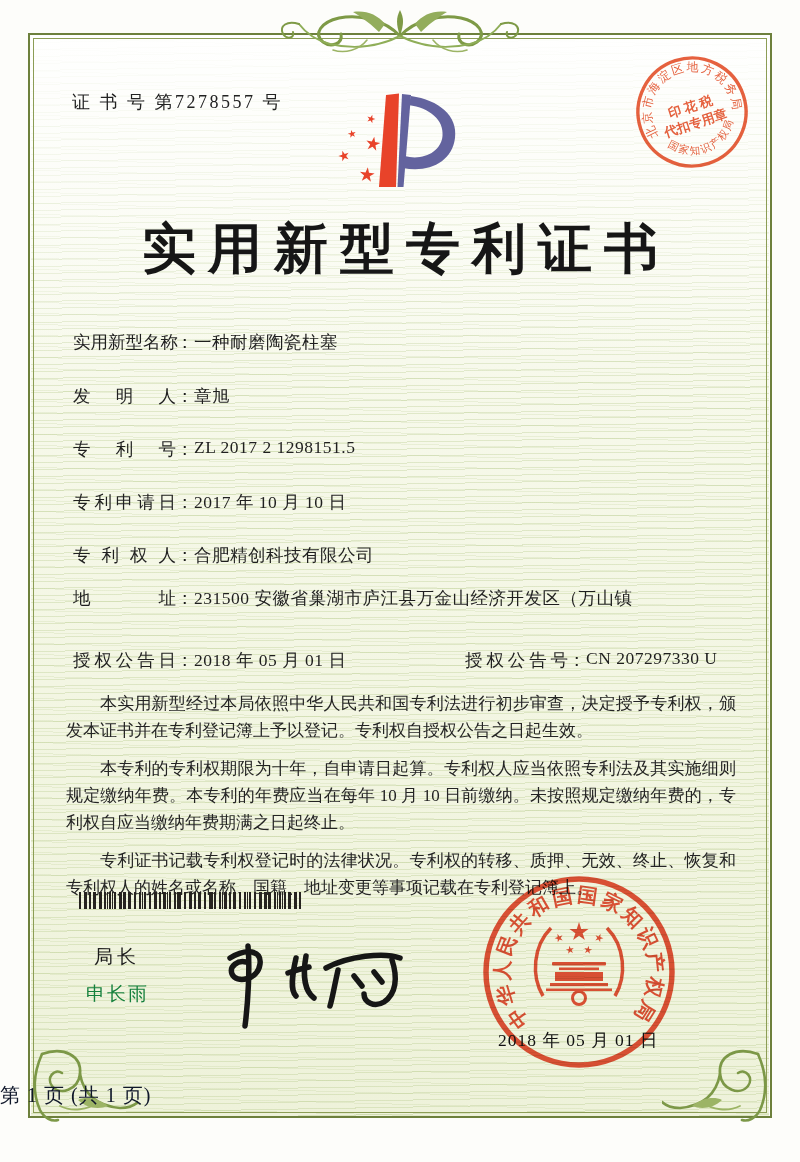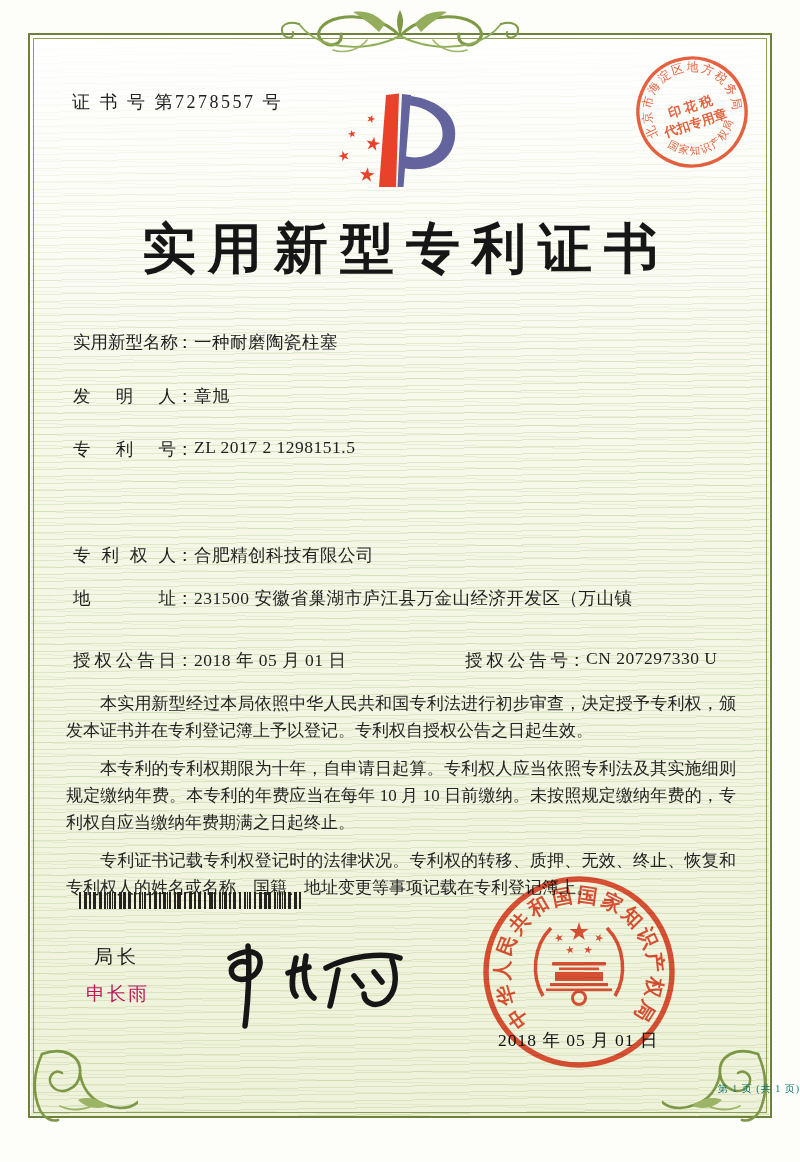--- a/index.html
+++ b/index.html
@@ -42,23 +42,23 @@
   .paras{left:55px;top:679px;width:692px;font-size:17px;line-height:27px;text-align:justify;color:#242424;}
   .paras p{margin:11px;text-indent:2em;}
   .barcode{
     left:79px;top:892px;width:224px;height:17px;
     background:
       repeating-linear-gradient(90deg,#26231f 0 2px,rgba(0,0,0,0) 2px 5px),
       repeating-linear-gradient(90deg,#26231f 0 1px,rgba(0,0,0,0) 1px 7px),
       repeating-linear-gradient(90deg,#26231f 0 1px,rgba(0,0,0,0) 1px 11px);
   }
   .director-title{left:86px;top:944px;font-size:19px;letter-spacing:4px;color:#1b1b1b;margin-left:8px;}
-  .director-name{left:86px;top:981px;font-size:19px;letter-spacing:2px;color:#be185d;}
+  .director-name{left:86px;top:981px;font-size:19px;letter-spacing:2px;color:#15803d;}
   .seal-date{left:498px;top:1028px;font-size:17.5px;letter-spacing:1px;color:#111;z-index:6;}
-  .footer{left:0;top:1082px;width:100%;text-align:right;font-size:10px;letter-spacing:1px;color:#0f766e;}
+  .footer{left:0;top:1082px;width:100%;text-align:left;font-size:20px;letter-spacing:1px;color:#0f172a;}
   .seal-svg{left:468px;top:862px;z-index:5;mix-blend-mode:multiply;opacity:.95;}
   .stamp-svg{left:625px;top:45px;z-index:5;mix-blend-mode:multiply;opacity:.93;}
   .logo-svg{left:333px;top:88px;}
   .sig-svg{left:188px;top:918px;}
   .orn-top{left:265px;top:6px;}
   .orn-br{left:662px;top:1044px;}
   .orn-bl{left:18px;top:1044px;transform:scaleX(-1);}
 </style>
 </head>
 <body>
@@ -141,20 +141,23 @@
   <div class="abs title">实用新型专利证书</div>
 
   <div class="abs row" style="top:330px">
     <span class="lbl">实用新型名称</span><span class="colon">：</span><span class="val">一种耐磨陶瓷柱塞</span>
   </div>
   <div class="abs row" style="top:384px">
     <span class="lbl">发明人</span><span class="colon">：</span><span class="val">章旭</span>
   </div>
   <div class="abs row" style="top:437px">
     <span class="lbl">专利号</span><span class="colon">：</span><span class="val">ZL 2017 2 1298151.5</span>
+  </div>
+  <div class="abs row" style="top:490px">
+    <span class="lbl">专利申请日</span><span class="colon">：</span><span class="val">2017 年 10 月 10 日</span>
   </div>
   <div class="abs row" style="top:543px">
     <span class="lbl">专利权人</span><span class="colon">：</span><span class="val">合肥精创科技有限公司</span>
   </div>
   <div class="abs row" style="top:586px">
     <span class="lbl">地址</span><span class="colon">：</span><span class="val"><span class="val2">231500 安徽省巢湖市庐江县万金山经济开发区（万山镇</span></span>
   </div>
   <div class="abs row" style="top:648px">
     <span class="lbl">授权公告日</span><span class="colon">：</span><span class="val">2018 年 05 月 01 日</span>
     <span class="grant-right">

